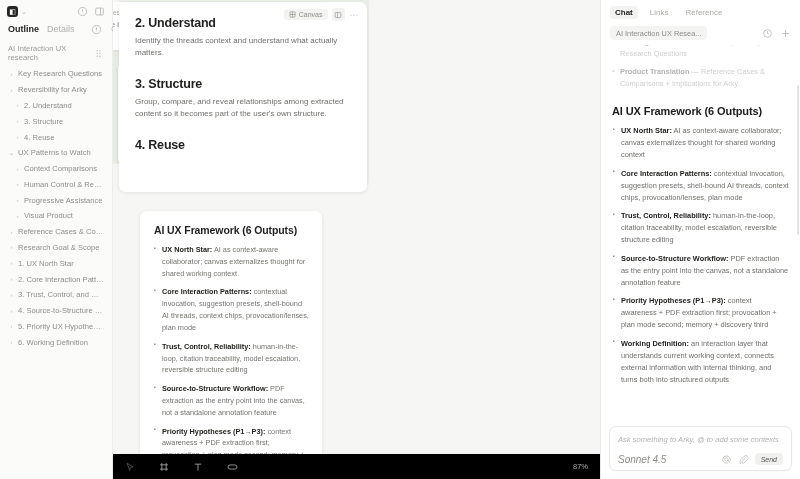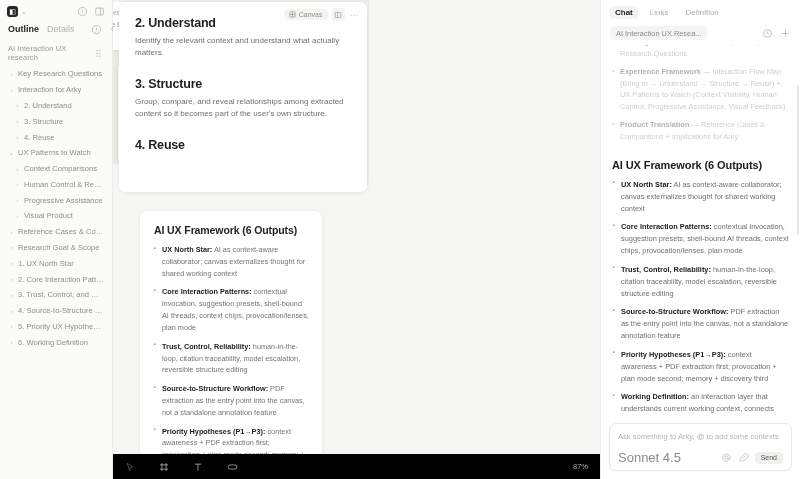--- a/index.html
+++ b/index.html
@@ -149,29 +149,29 @@
   .msg-list li:before { content:"•"; position:absolute; left:0; top:-1px; color:#8d8d88; font-size:8px;}
   .msg-list b { color:#222220; font-weight:bold; }
   .clip-top { margin-top:-9px; opacity:.35; }
   .chat-h { font-size:11px; font-weight:bold; color:#1c1c1b; margin:14px 0 8px 0; letter-spacing:-.1px;}
   .chat-h.first { margin-top:16px; }
   .sq-list { list-style:none; }
   .sq-list li { position:relative; padding-left:9px; margin-bottom:6.5px; font-size:7.4px; line-height:1.62; color:#6f6f6b;}
   .sq-list li:before { content:"▪"; position:absolute; left:1px; top:-.5px; color:#8d8d88; font-size:5.5px;}
   .sq-list b { color:#222220; font-weight:bold; }
 
-  .composer { padding:6px 8px 8px 8px; }
+  .composer { padding:6px 8px 8px 8px;font-style:italic; }
   .composer-box {
     border:1px solid #e8e8e6; border-radius:7px; background:#fff;
     padding:8px 8px 5px 8px; min-height:45px; display:flex; flex-direction:column;
     box-shadow:0 1px 2px rgba(0,0,0,.03);
   }
   .composer-input { font-size:7.6px; color:#b3b3b0; flex:1 1 auto; }
   .composer-foot { display:flex; align-items:center; margin-top:9px; }
-  .model { font-size:13px; color:#8c8c89; }
+  .model { font-size:10px; color:#8c8c89; }
   .composer-right { margin-left:auto; display:flex; align-items:center; gap:6px; color:#b6b6b3; }
   .send {
     font-size:7px; color:#56564f; background:#f0f0ee; border-radius:4px;
     padding:2.5px 6px;
   }
   .scroll-ind { position:absolute; right:1px; top:40px; width:2px; height:150px; background:#e6e6e4; border-radius:2px;}
 </style>
 </head>
 <body>
 
@@ -233,21 +233,21 @@
         </span>
     </div>
 
     <nav class="sb-tree" id="tree">
         <div class="tree-row">
           <span class="tw">›</span>
           <span class="tree-label">Key Research Questions</span>
         </div>
         <div class="tree-row">
           <span class="tw">›</span>
-          <span class="tree-label">Interaction for Arky</span>
+          <span class="tree-label">Reversibility for Arky</span>
         </div>
         <div class="tree-row lvl1">
           <span class="tw">›</span>
           <span class="tree-label">2. Understand</span>
         </div>
         <div class="tree-row lvl1">
           <span class="tw">›</span>
           <span class="tree-label">3. Structure</span>
         </div>
         <div class="tree-row lvl1">
@@ -352,21 +352,21 @@
           <span class="sq-btn">
             <svg viewBox="0 0 14 14" width="8" height="8" fill="none" stroke="currentColor" stroke-width="1.2">
                 <rect x="2" y="2.5" width="10" height="9" rx="1.4"></rect>
                 <path d="M6.2 2.5v9"></path>
               </svg>
           </span>
           <span class="dots">⋯</span>
         </div>
 
         <h2 class="h-note">2. Understand</h2>
-        <p class="p-note">Identify the relevant context and understand what actually matters.</p>
+        <p class="p-note">Identify the threads context and understand what actually matters.</p>
 
         <h2 class="h-note sec">3. Structure</h2>
         <p class="p-note">Group, compare, and reveal relationships among extracted content so it becomes part of the user's own structure.</p>
 
         <h2 class="h-note sec">4. Reuse</h2>
       </section>
 
       <section class="fw-card">
         <h2 class="fw-title">AI UX Framework (6 Outputs)</h2>
         <ul class="fw-list" id="fwList">
@@ -401,21 +401,21 @@
         </span>
         <span class="zoomlbl">87%</span>
       </div>
     </div>
   </main>
 
   <aside class="chat">
     <div class="chat-tabs">
       <span class="ct active">Chat</span>
       <span class="ct">Links</span>
-      <span class="ct">Definition</span>
+      <span class="ct">Reference</span>
     </div>
 
     <div class="chat-thread">
       <span class="thread-name">AI Interaction UX Resea...</span>
       <span class="thread-actions">
         <span class="ic">
             <svg viewBox="0 0 16 16" fill="none" stroke="currentColor" stroke-width="1.2">
               <circle cx="8" cy="8" r="5.6"></circle>
               <path d="M8 4.8V8l2.2 1.4"></path>
             </svg>
@@ -424,21 +424,20 @@
             <svg viewBox="0 0 16 16" fill="none" stroke="currentColor" stroke-width="1.3">
               <path d="M8 3.2v9.6M3.2 8h9.6"></path>
             </svg>
           </span>
       </span>
     </div>
 
     <div class="chat-body">
       <ul class="msg-list clip-top" id="msgTop">
           <li><b>Framing</b><span> — Research Goal &amp; Scope + Key Research Questions</span></li>
-          <li><b>Experience Framework</b><span> — Interaction Flow Map (Bring In → Understand → Structure → Reuse) + UX Patterns to Watch (Context Visibility, Human Control, Progressive Assistance, Visual Feedback)</span></li>
           <li><b>Product Translation</b><span> — Reference Cases &amp; Comparisons + Implications for Arky</span></li>
         </ul>
 
       <h3 class="chat-h first">AI UX Framework (6 Outputs)</h3>
       <ul class="sq-list" id="msgFw">
           <li><b>UX North Star:</b><span> AI as context-aware collaborator; canvas externalizes thought for shared working context</span></li>
           <li><b>Core Interaction Patterns:</b><span> contextual invocation, suggestion presets, shell-bound AI threads, context chips, provocation/lenses, plan mode</span></li>
           <li><b>Trust, Control, Reliability:</b><span> human-in-the-loop, citation traceability, model escalation, reversible structure editing</span></li>
           <li><b>Source-to-Structure Workflow:</b><span> PDF extraction as the entry point into the canvas, not a standalone annotation feature</span></li>
           <li><b>Priority Hypotheses (P1→P3):</b><span> context awareness + PDF extraction first; provocation + plan mode second; memory + discovery third</span></li>

